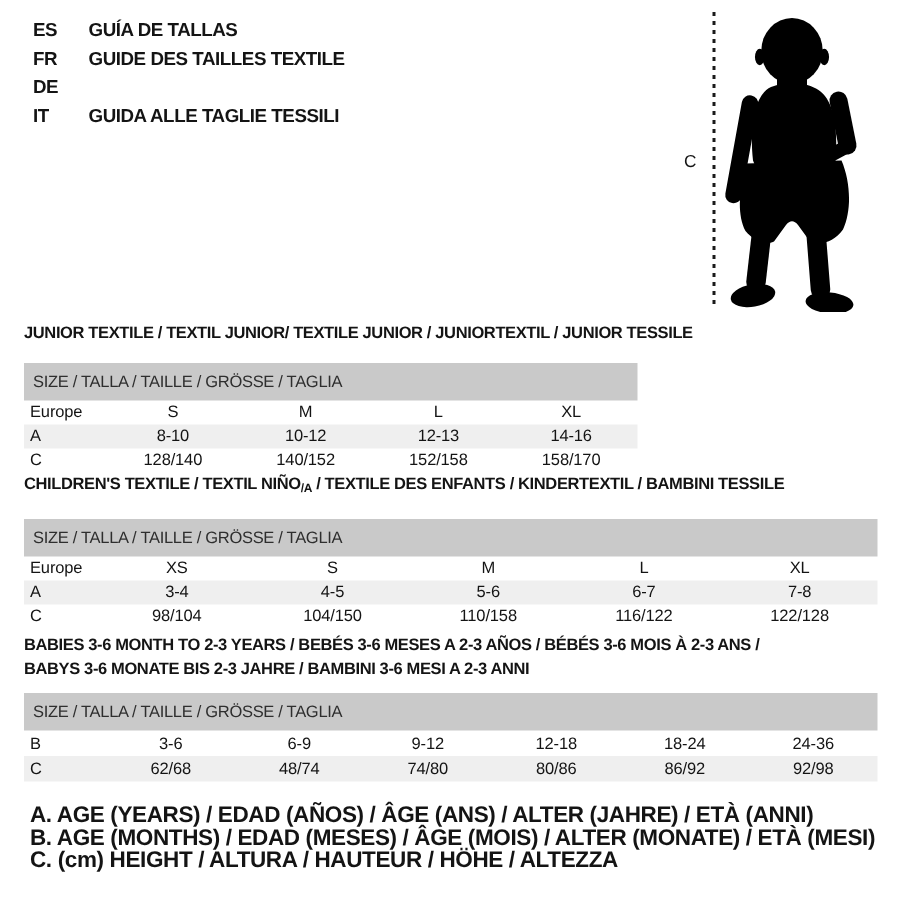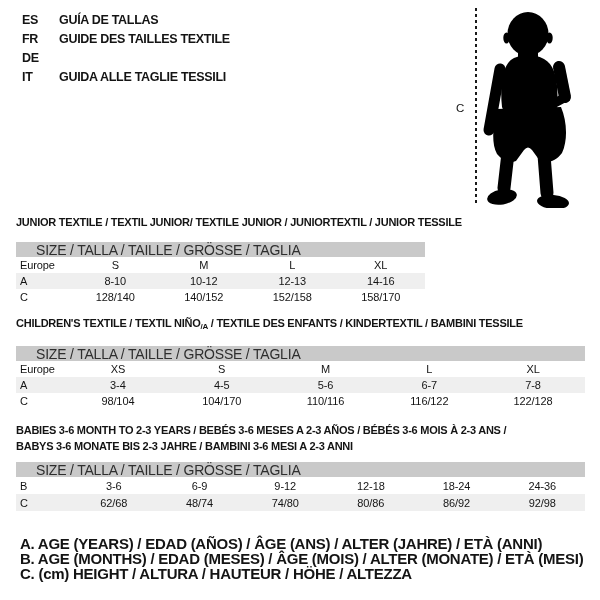--- a/index.html
+++ b/index.html
@@ -20,22 +20,22 @@
   
   .measure-line{position:absolute;left:475px;top:8px;width:2px;height:197px;
     background:repeating-linear-gradient(to bottom,#1a1a1a 0 3px,transparent 3px 6px);}
   .measure-label{position:absolute;left:456px;top:102px;font-size:11.5px;letter-spacing:-0.2px;}
   .baby-svg{position:absolute;left:478px;top:3px;}
   
   .tbl-title{position:absolute;left:16px;font-weight:bold;font-size:11px;letter-spacing:-0.25px;white-space:nowrap;}
   .tbl-title .sub{font-size:8px;position:relative;top:2px;}
   
   .size-table{position:absolute;left:16px;}
-  .size-bar{height:15px;background:var(--bar-bg);display:flex;align-items:center;
-    padding-left:20px;font-size:14px;color:#2e2e2e;letter-spacing:-0.2px;box-sizing:border-box;}
+  .size-bar{height:25px;background:var(--bar-bg);display:flex;align-items:center;
+    padding-left:6px;font-size:11px;color:#2e2e2e;letter-spacing:-0.2px;box-sizing:border-box;}
   .size-row{display:flex;align-items:center;height:16px;font-size:11px;letter-spacing:-0.1px;}
   .size-row.stripe{background:var(--stripe-bg);}
   .row-label{width:55px;padding-left:4px;box-sizing:border-box;}
   .cell{flex:1;text-align:center;}
   #table-1 .row-label{width:50px;}
   #table-2 .size-row{height:17px;}
   
   .footnotes{position:absolute;left:20px;top:536px;font-weight:bold;font-size:15px;
     line-height:15px;letter-spacing:-0.25px;white-space:nowrap;}
 </style>
@@ -124,22 +124,22 @@
         <span class="row-label">A</span>
         <span class="cell">3-4</span>
         <span class="cell">4-5</span>
         <span class="cell">5-6</span>
         <span class="cell">6-7</span>
         <span class="cell">7-8</span>
       </div>
       <div class="size-row">
         <span class="row-label">C</span>
         <span class="cell">98/104</span>
-        <span class="cell">104/170</span>
-        <span class="cell">110/116</span>
+        <span class="cell">104/150</span>
+        <span class="cell">110/158</span>
         <span class="cell">116/122</span>
         <span class="cell">122/128</span>
       </div>
     </div>
 </div>
 
 <div class="tbl-title" style="top:422px;line-height:16px;">
   <div>BABIES 3-6 MONTH TO 2-3 YEARS / BEBÉS 3-6 MESES A 2-3 AÑOS / BÉBÉS 3-6 MOIS À 2-3 ANS /</div>
   <div>BABYS 3-6 MONATE BIS 2-3 JAHRE / BAMBINI 3-6 MESI A 2-3 ANNI</div>
 </div>

